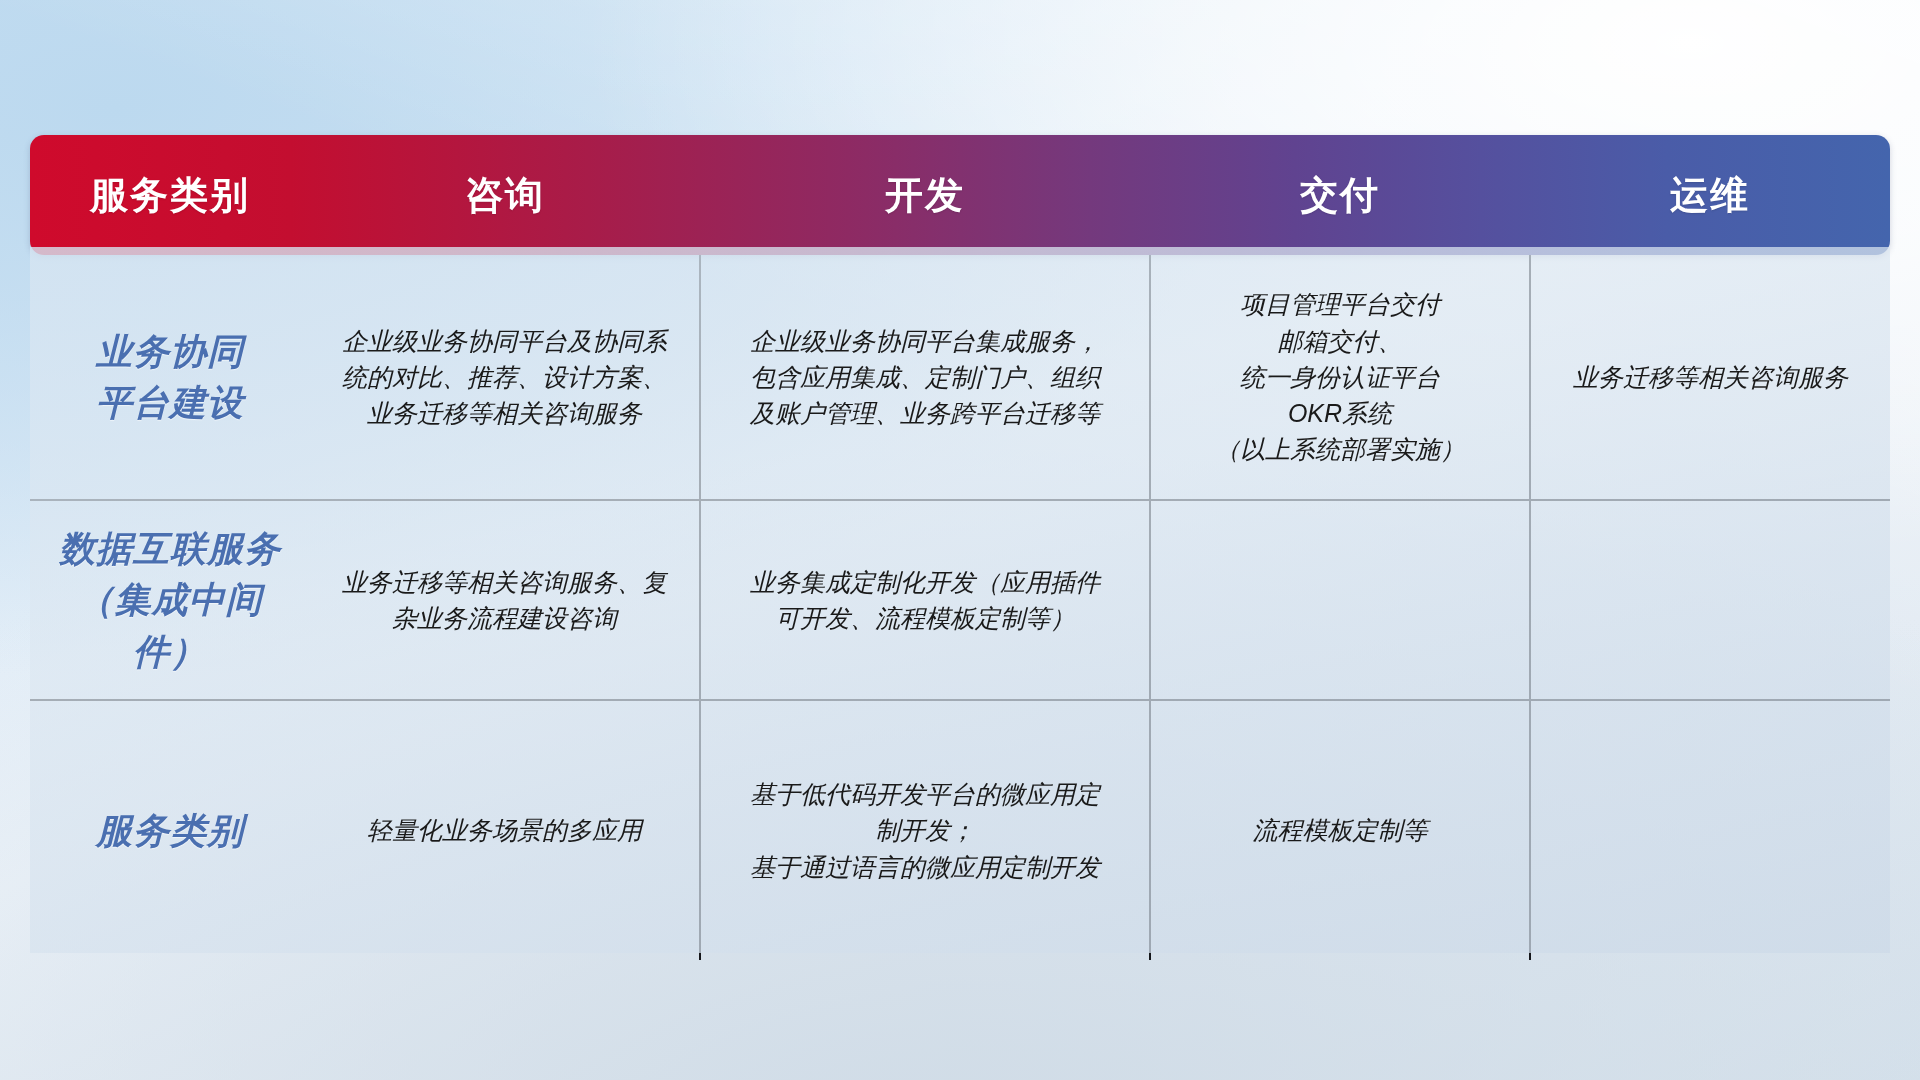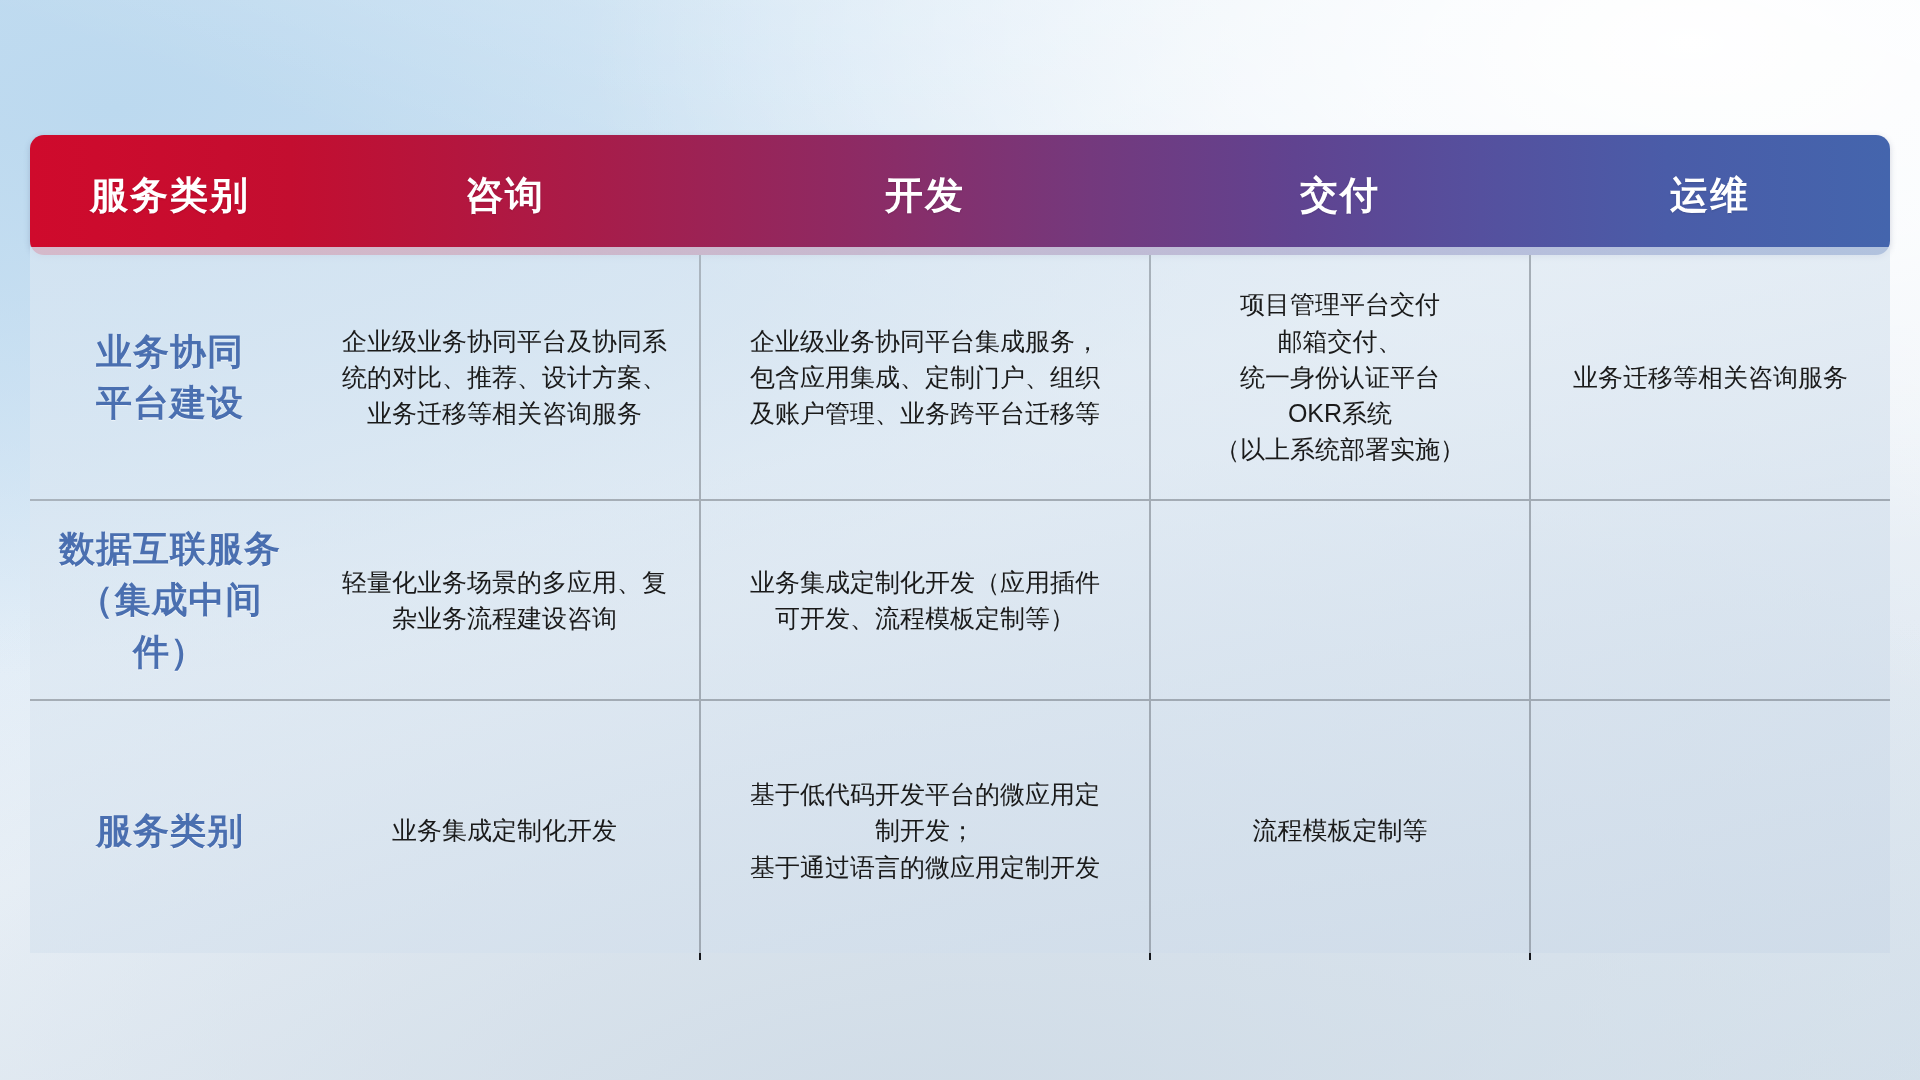--- a/index.html
+++ b/index.html
@@ -95,20 +95,21 @@
   
   tbody td {
     border: 0;
     vertical-align: middle;
     text-align: center;
     padding: 12px 14px;
     font-size: 25px;
     line-height: 1.45;
     color: #1a1a1a;
     position: relative;
+    font-style: italic;
   }
   tbody tr {
     background: transparent;
   }
   
   #body-panel {
     position: absolute;
     left: 0;
     top: 112px;
     width: 1860px;
@@ -232,41 +233,41 @@
             <div class="cell-text">业务迁移等相关咨询服务</div>
           </td>
         </tr>
 
         <tr class="r1">
           <td class="col-cat">
             <div class="rowlabel cell-text">数据互联服务
 （集成中间件）</div>
           </td>
           <td class="col-consult">
-            <div class="cell-text">轻量化业务场景的多应用、复
+            <div class="cell-text">业务迁移等相关咨询服务、复
 杂业务流程建设咨询</div>
           </td>
           <td>
             <div class="cell-text">业务集成定制化开发（应用插件
 可开发、流程模板定制等）</div>
           </td>
           <td>
             <div class="cell-text"></div>
           </td>
           <td class="col-last">
             <div class="cell-text"></div>
           </td>
         </tr>
 
         <tr class="r2">
           <td class="col-cat">
             <div class="rowlabel cell-text">服务类别</div>
           </td>
           <td class="col-consult">
-            <div class="cell-text">业务集成定制化开发</div>
+            <div class="cell-text">轻量化业务场景的多应用</div>
           </td>
           <td>
             <div class="cell-text">基于低代码开发平台的微应用定
 制开发；
 基于通过语言的微应用定制开发</div>
           </td>
           <td>
             <div class="cell-text">流程模板定制等</div>
           </td>
           <td class="col-last">

